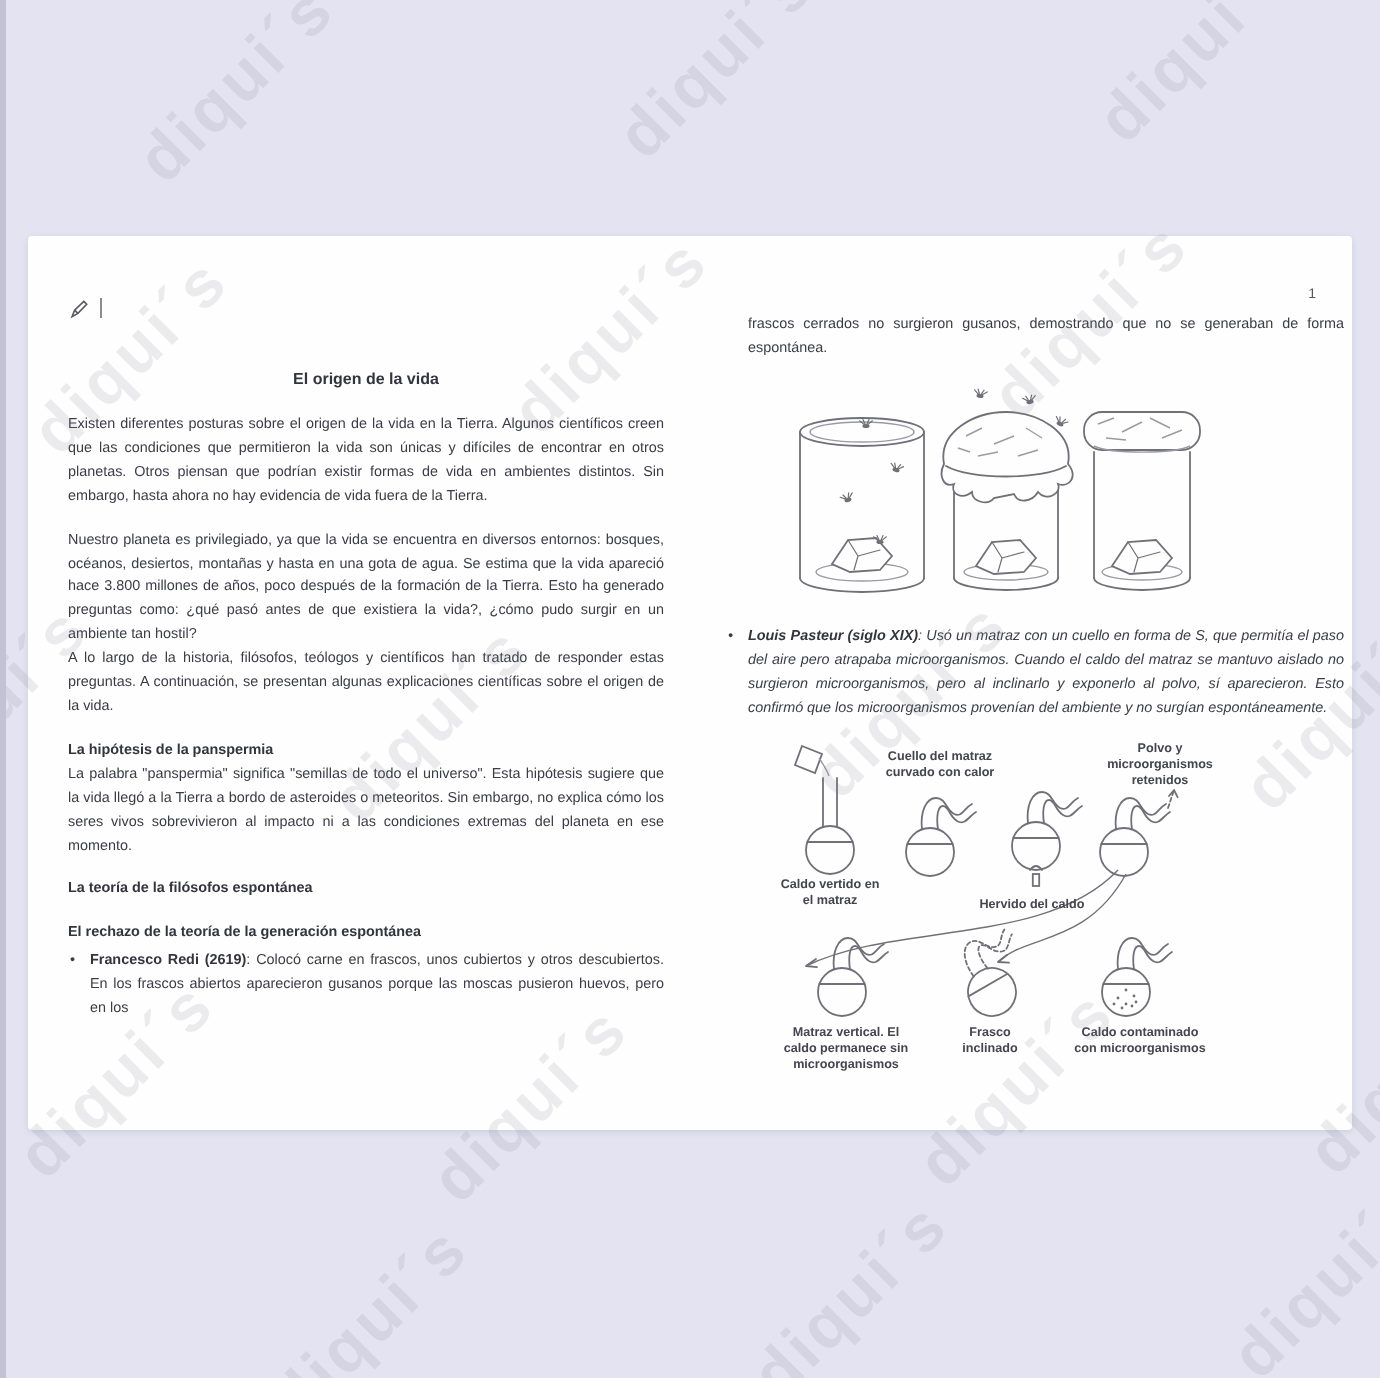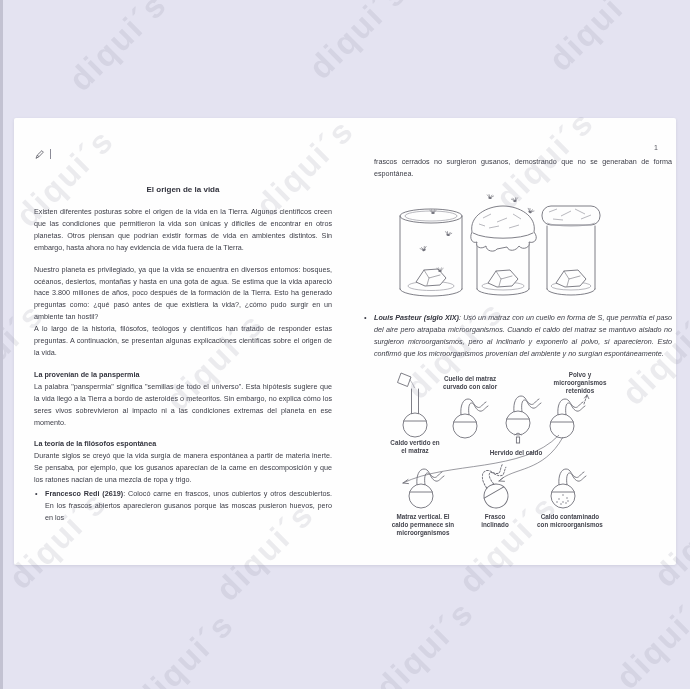--- a/index.html
+++ b/index.html
@@ -64,26 +64,26 @@
           <path d="M3.6 6.6 L5.4 8.4" stroke="#5a5a64" stroke-width="0.9"></path>
         </svg>
         <span class="caret"></span>
       </div>
 
       <h1>El origen de la vida</h1>
       <p>Existen diferentes posturas sobre el origen de la vida en la Tierra. Algunos científicos creen que las condiciones que permitieron la vida son únicas y difíciles de encontrar en otros planetas. Otros piensan que podrían existir formas de vida en ambientes distintos. Sin embargo, hasta ahora no hay evidencia de vida fuera de la Tierra.</p>
       <p>Nuestro planeta es privilegiado, ya que la vida se encuentra en diversos entornos: bosques, océanos, desiertos, montañas y hasta en una gota de agua. Se estima que la vida apareció hace 3.800 millones de años, poco después de la formación de la Tierra. Esto ha generado preguntas como: ¿qué pasó antes de que existiera la vida?, ¿cómo pudo surgir en un ambiente tan hostil?</p>
       <p class="tight">A lo largo de la historia, filósofos, teólogos y científicos han tratado de responder estas preguntas. A continuación, se presentan algunas explicaciones científicas sobre el origen de la vida.</p>
 
-      <h2>La provenían de la panspermia</h2>
+      <h2>La hipótesis de la panspermia</h2>
       <p class="tight">La palabra "panspermia" significa "semillas de todo el universo". Esta hipótesis sugiere que la vida llegó a la Tierra a bordo de asteroides o meteoritos. Sin embargo, no explica cómo los seres vivos sobrevivieron al impacto ni a las condiciones extremas del planeta en ese momento.</p>
 
       <h2>La teoría de la filósofos espontánea</h2>
-      <p class="tight">Durante siglos se creyó que la vida surgía de manera espontánea a partir de materia inerte. Se pensaba, por ejemplo, que los gusanos aparecían de la carne en descomposición y que los ratones nacían de una mezcla de ropa y trigo.</p>
-
+
+      <h2>El rechazo de la teoría de la generación espontánea</h2>
 
       <div class="bullet">
         <b>Francesco Redi (2619)</b><span>: Colocó carne en frascos, unos cubiertos y otros descubiertos. En los frascos abiertos aparecieron gusanos porque las moscas pusieron huevos, pero en los</span>
       </div>
     </div>
 
     <div class="page page-right">
       <div class="pagenum">1</div>
       <p class="cont">frascos cerrados no surgieron gusanos, demostrando que no se generaban de forma espontánea.</p>
 

